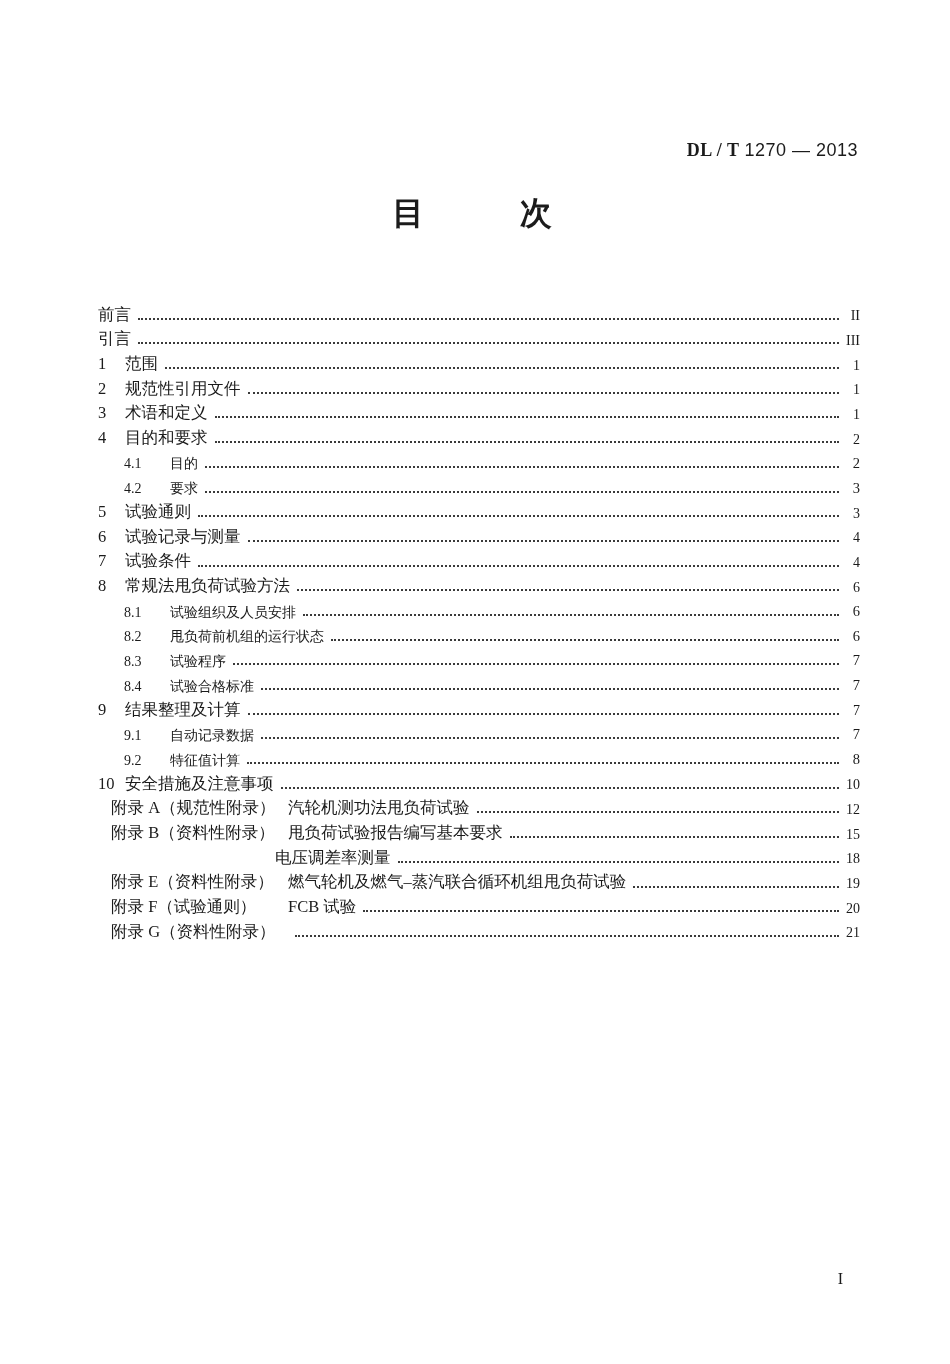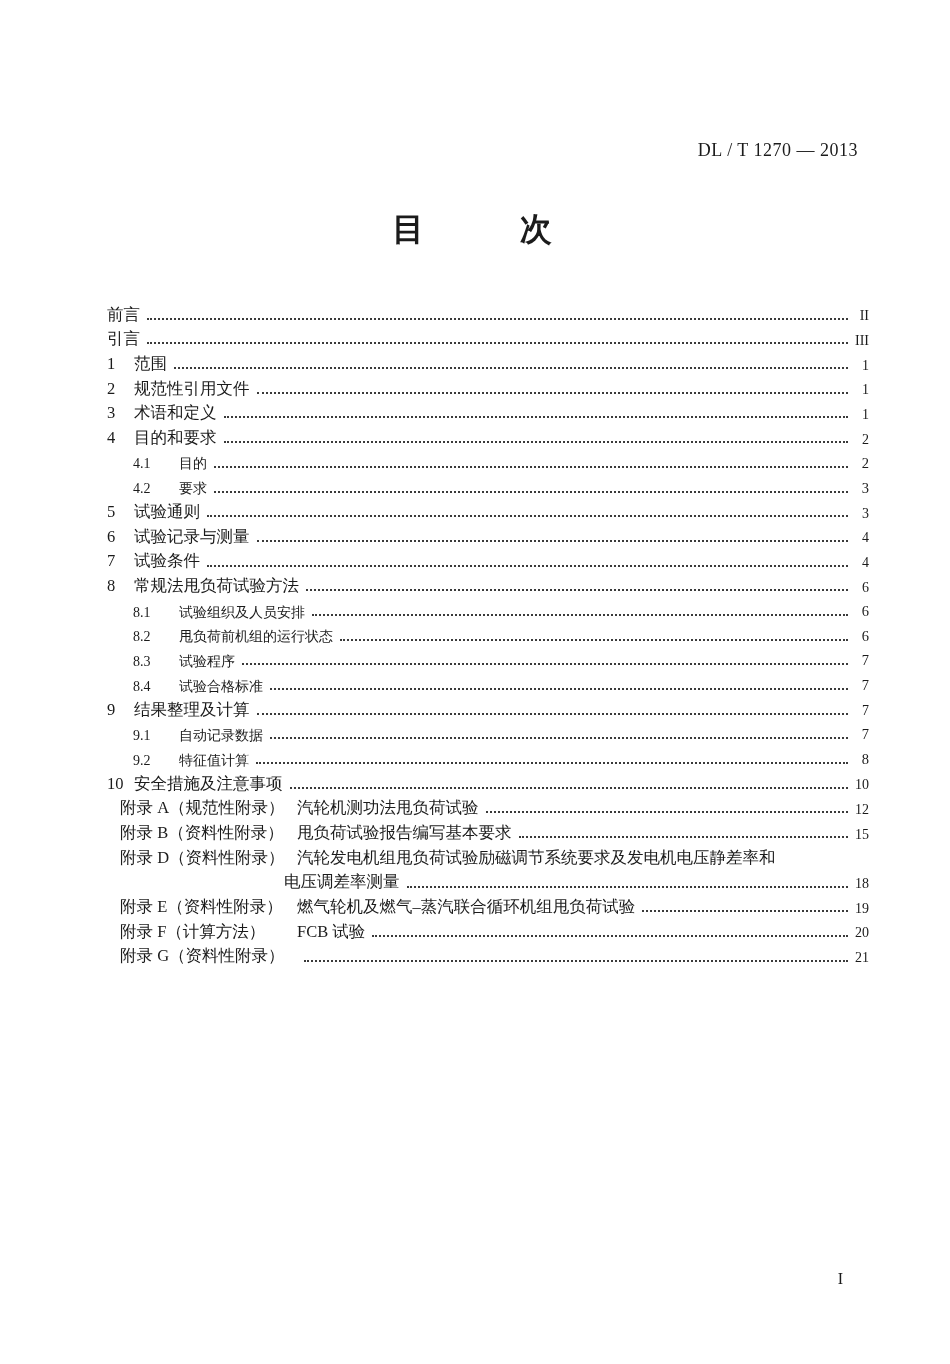--- a/index.html
+++ b/index.html
@@ -12,38 +12,38 @@
     overflow:hidden;
   }
   .doc-number{
     position:absolute;
     top:140px;
     right:92px;
     font-size:18px;
     letter-spacing:0.5px;
     white-space:nowrap;
   }
-  .doc-number .code{font-weight:normal;}
-  .doc-number .year{font-family:Liberation Serif, serif;font-weight:500;}
+  .doc-number .code{font-weight:bold;}
+  .doc-number .year{font-family:Liberation Sans, sans-serif;font-weight:500;}
   .page-title{
     position:absolute;
-    top:208px;
+    top:192px;
     left:0;
     width:100%;
     text-align:center;
     font-family:"Liberation Sans","DejaVu Sans",sans-serif;
     font-weight:bold;
     font-size:32px;
     letter-spacing:6px;
     white-space:pre;
   }
   .toc{
     position:absolute;
     top:299px;
-    left:107px;
+    left:98px;
     width:762px;
   }
   .toc-row{
     display:flex;
     align-items:flex-end;
     height:24.7px;
     font-size:16.5px;
     line-height:1.1;
     white-space:nowrap;
   }
@@ -206,39 +206,33 @@
       <span class="toc-label">汽轮机测功法甩负荷试验</span>
       <span class="toc-leader"></span>
       <span class="toc-page">12</span>
     </div>
   <div class="toc-row t-appx">
       <span class="toc-num">附录 B（资料性附录）</span>
       <span class="toc-label">甩负荷试验报告编写基本要求</span>
       <span class="toc-leader"></span>
       <span class="toc-page">15</span>
     </div>
-  <div class="toc-row t-appx no-page">
-      <span class="toc-num">附录 D（资料性附录）</span>
-      <span class="toc-label">汽轮发电机组甩负荷试验励磁调节系统要求及发电机电压静差率和</span>
-      <span class="toc-leader"></span>
-      <span class="toc-page"></span>
-    </div>
   <div class="toc-row t-cont">
       <span class="toc-label">电压调差率测量</span>
       <span class="toc-leader"></span>
       <span class="toc-page">18</span>
     </div>
   <div class="toc-row t-appx">
       <span class="toc-num">附录 E（资料性附录）</span>
       <span class="toc-label">燃气轮机及燃气–蒸汽联合循环机组甩负荷试验</span>
       <span class="toc-leader"></span>
       <span class="toc-page">19</span>
     </div>
   <div class="toc-row t-appx">
-      <span class="toc-num">附录 F（计算方法）</span>
+      <span class="toc-num">附录 F（试验通则）</span>
       <span class="toc-label">FCB 试验</span>
       <span class="toc-leader"></span>
       <span class="toc-page">20</span>
     </div>
   <div class="toc-row t-appx">
       <span class="toc-num">附录 G（资料性附录）</span>
       <span class="toc-leader"></span>
       <span class="toc-page">21</span>
     </div>
 </div>

